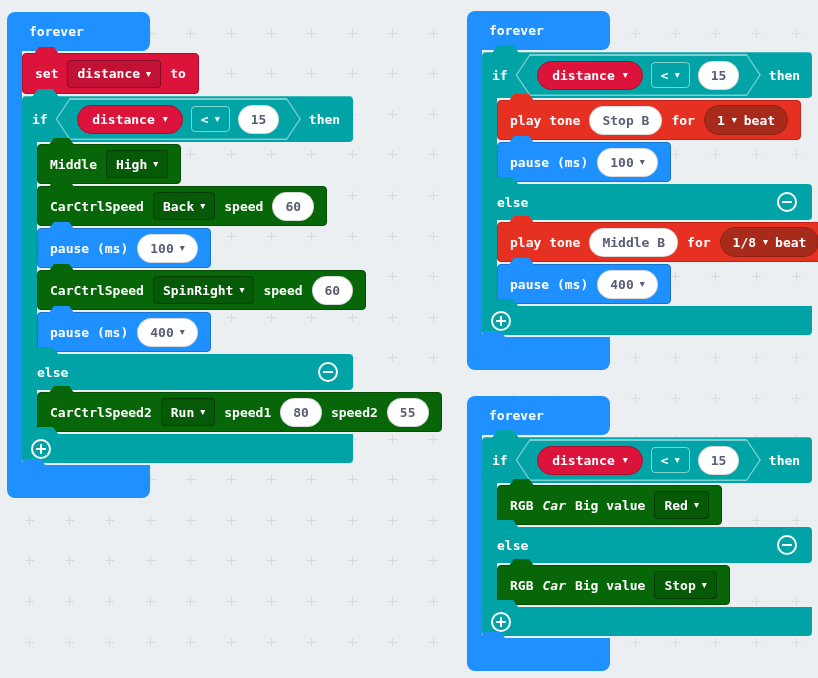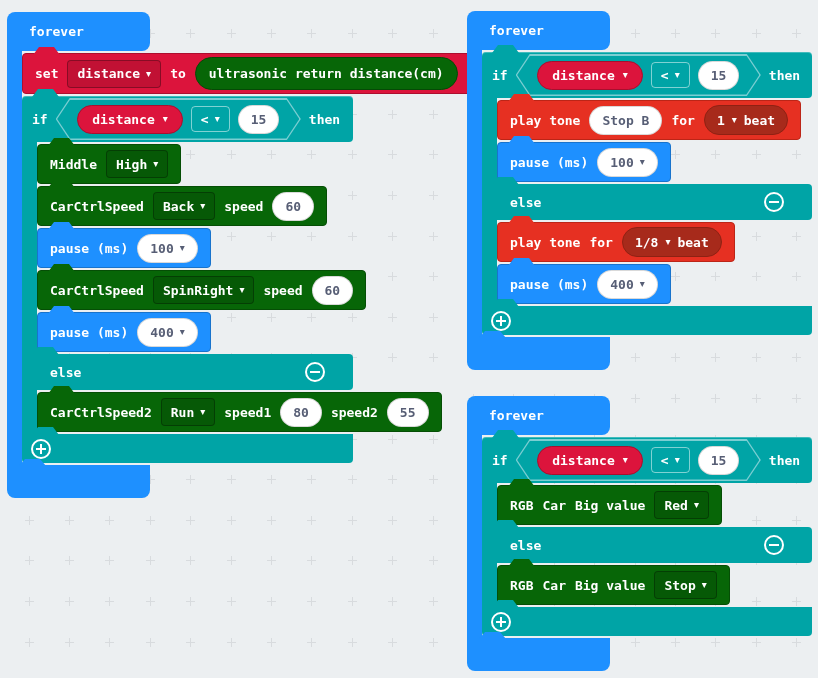--- a/index.html
+++ b/index.html
@@ -34,21 +34,21 @@
   
   .cif{position:relative;display:flex;flex-direction:column;align-items:flex-start;}
   .chead{width:var(--w);height:46px;background:#00A4A6;border-radius:4px 4px 4px 0;
     display:flex;align-items:center;gap:8px;padding:0 12px 0 10px;box-sizing:border-box;position:relative;
     box-shadow:inset 0 1px 0 rgba(255,255,255,.25);}
   .chead::before,.ebar::before,.cfoot::before{content:"";position:absolute;top:-7px;left:10px;width:27px;height:8px;
     background:#00A4A6;clip-path:polygon(0 100%,6px 0,21px 0,27px 100%);}
   .branch{border-left:15px solid #00A4A6;display:flex;flex-direction:column;gap:2px;padding:2px 0;
     align-items:flex-start;position:relative;}
   .ebar{width:var(--w);height:36px;background:#00A4A6;border-radius:0 4px 4px 0;
-    display:flex;align-items:center;padding:0 28px;box-sizing:border-box;position:relative;}
+    display:flex;align-items:center;padding:0 15px;box-sizing:border-box;position:relative;}
   .cfoot{width:var(--w);height:29px;background:#00A4A6;border-radius:0 0 4px 4px;
     display:flex;align-items:center;padding:0 9px;box-sizing:border-box;position:relative;}
   
   .hex{background:#7BCED2;clip-path:polygon(14px 0,calc(100% - 14px) 0,100% 50%,calc(100% - 14px) 100%,14px 100%,0 50%);
     display:inline-block;padding:1.5px;}
   .hexin{background:#00A4A6;clip-path:polygon(13px 0,calc(100% - 13px) 0,100% 50%,calc(100% - 13px) 100%,13px 100%,0 50%);
     display:flex;align-items:center;gap:8px;padding:4px 20px;height:31px;}
   
   .field{display:inline-flex;align-items:center;gap:6px;padding:0 9px;height:28px;border-radius:4px;
     background:rgba(0,0,0,0.12);border:1px solid rgba(0,0,0,0.30);box-sizing:border-box;}
@@ -56,21 +56,21 @@
   .rpill{background:#DC143C;border:1px solid #A80F2E;border-radius:15px;height:29px;padding:0 14px;
     display:inline-flex;gap:8px;align-items:center;box-sizing:border-box;}
   .oval{background:#fff;border:1px solid rgba(0,0,0,0.15);border-radius:15px;height:29px;padding:0 12px;
     display:inline-flex;align-items:center;gap:6px;color:#575E75;box-sizing:border-box;}
   .oval .arr{color:#575E75;}
   .goval{background:#076607;border:1px solid #054A05;border-radius:17px;height:33px;padding:0 13px;
     display:inline-flex;align-items:center;color:#fff;box-sizing:border-box;}
   .bpill{background:#A72A1B;border:1px solid #8F2113;border-radius:15px;height:30px;padding:0 12px;
     display:inline-flex;gap:7px;align-items:center;box-sizing:border-box;}
   .arr{font-family:"DejaVu Sans",sans-serif;font-size:10px;line-height:1;}
-  .it{}
+  .it{font-style:italic;}
   
   .icircle{width:20px;height:20px;border:2px solid #fff;border-radius:50%;position:relative;box-sizing:border-box;flex:0 0 auto;}
   .icircle::before{content:"";position:absolute;left:3px;top:7px;width:10px;height:2px;background:#fff;}
   .icircle.plus::after{content:"";position:absolute;left:7px;top:3px;width:2px;height:10px;background:#fff;}
   .mlauto{margin-left:auto;}
 </style>
 </head>
 <body>
 
 <div class="canvas">
@@ -405,23 +405,20 @@
       <div class="spine"></div>
       <div class="stack">
 
         <div class="block b-red">
           <span>set</span>
           <span class="field">
             <span>distance</span>
             <span class="arr">▾</span>
           </span>
           <span>to</span>
-          <span class="goval">
-            <span>ultrasonic return distance(cm)</span>
-          </span>
         </div>
 
         <div class="cif" style="--w:331px;">
           <div class="chead">
             <span>if</span>
             <span class="hex">
                 <span class="hexin">
               <span class="rpill">
                 <span>distance</span>
                 <span class="arr">▾</span>
@@ -560,20 +557,23 @@
               </span>
             </div>
           </div>
           <div class="ebar">
             <span>else</span>
             <span class="icircle mlauto"></span>
           </div>
           <div class="branch">
             <div class="block b-music">
               <span>play tone</span>
+              <span class="oval">
+                <span>Middle B</span>
+              </span>
               <span>for</span>
               <span class="bpill">
                 <span>1/8</span>
                 <span class="arr">▾</span>
                 <span>beat</span>
               </span>
             </div>
             <div class="block b-blue">
               <span>pause (ms)</span>
               <span class="oval">

